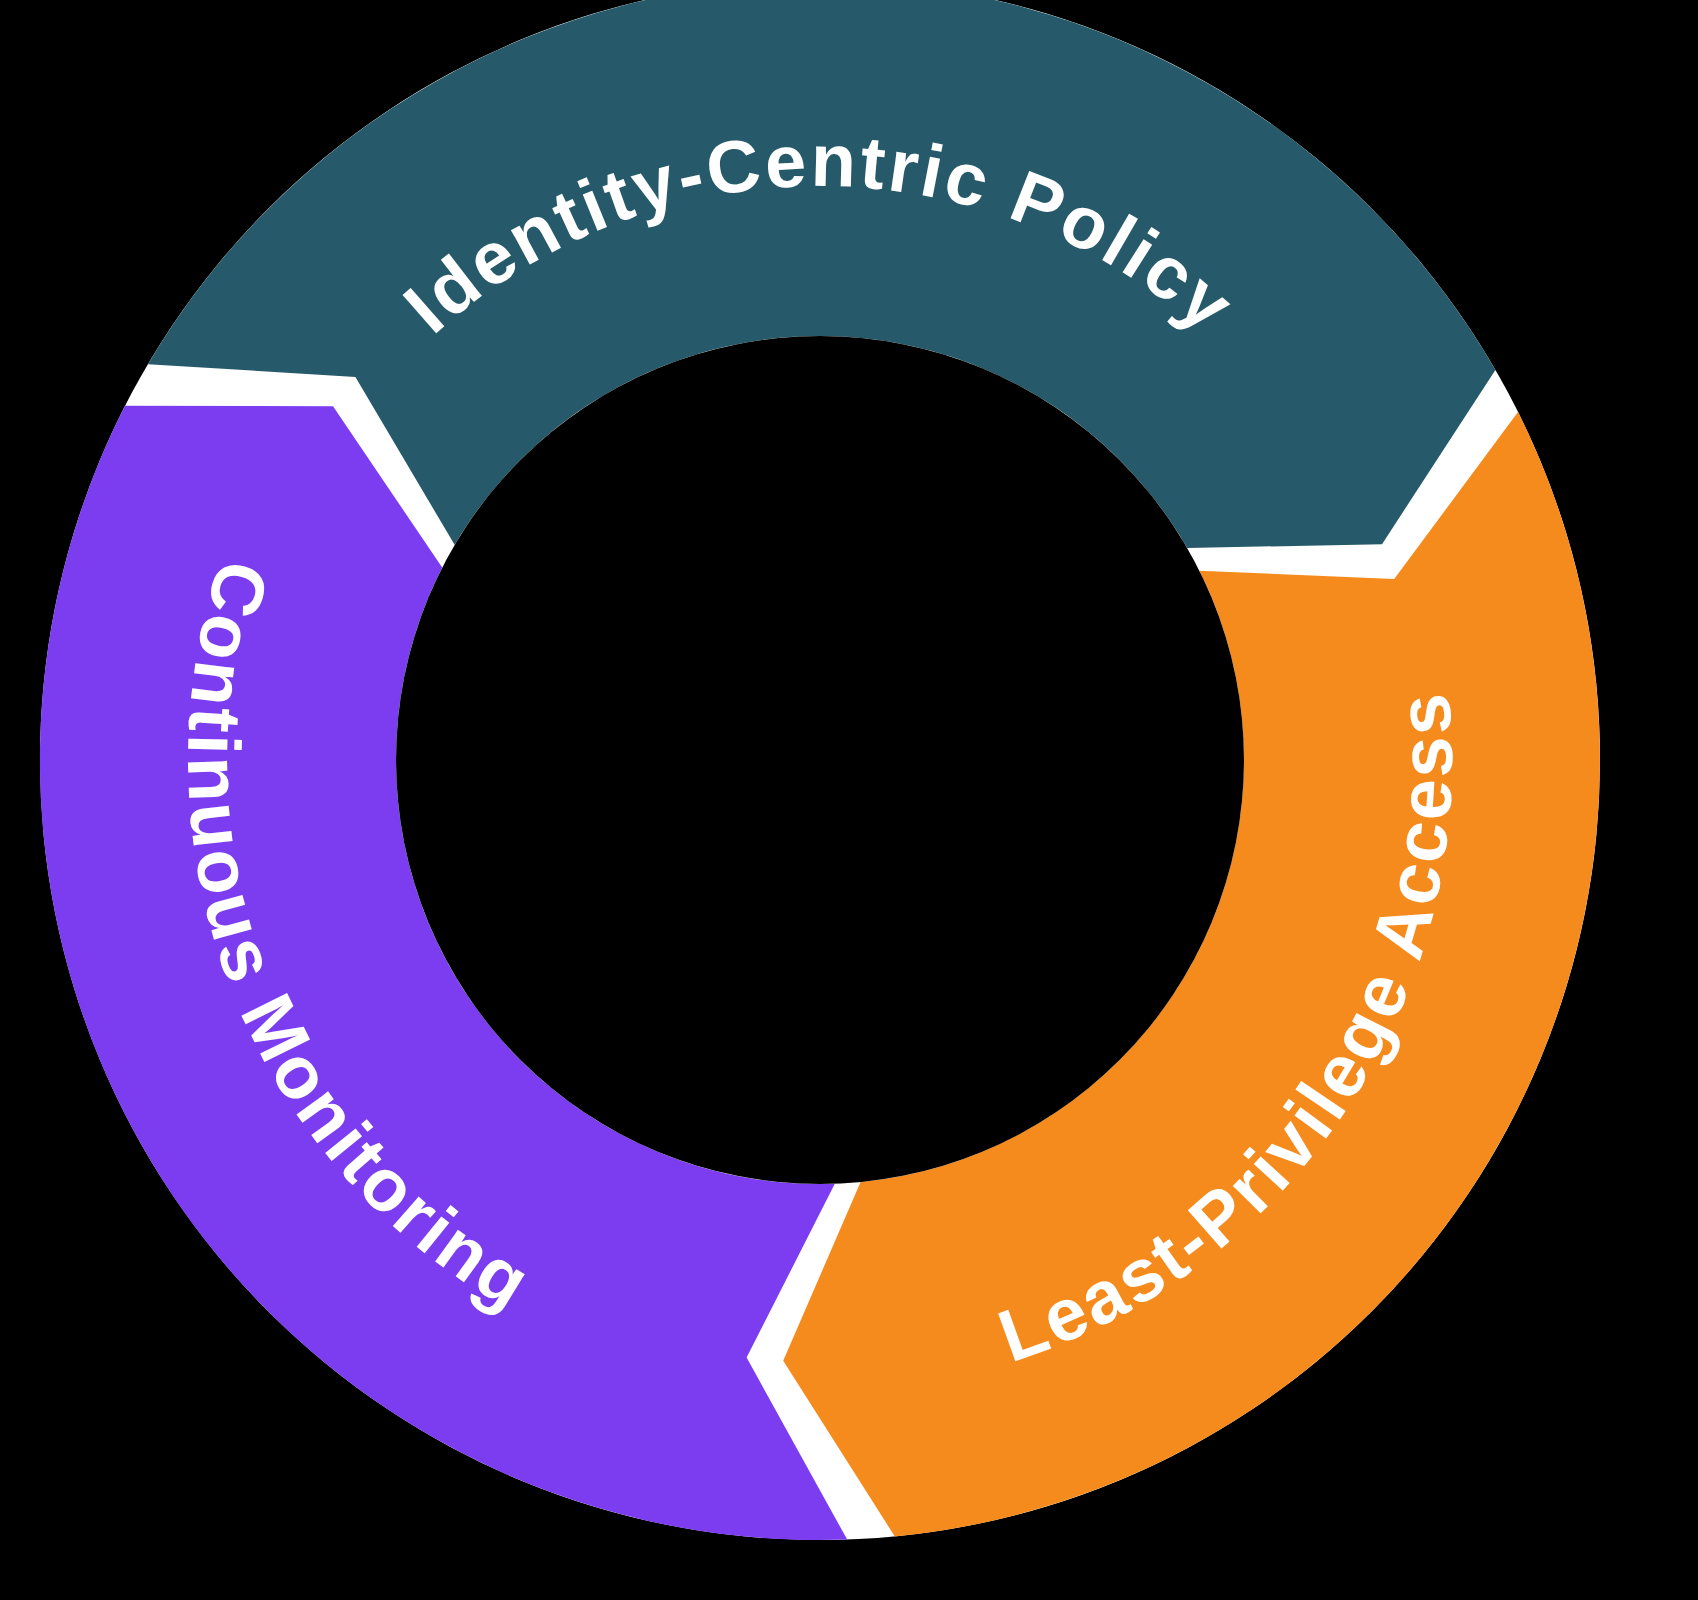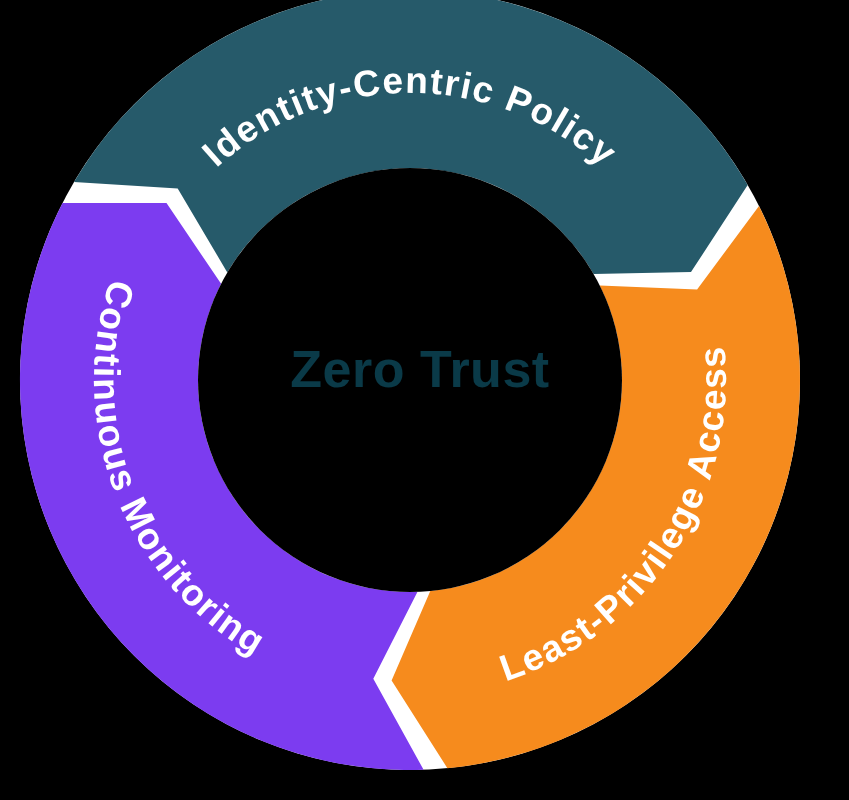--- a/index.html
+++ b/index.html
@@ -60,16 +60,15 @@
     </text>
     <text class="arc-label" fill="#ffffff">
       <textPath href="#tp-orange" startOffset="50%" text-anchor="middle">Least-Privilege Access</textPath>
     </text>
     <text class="arc-label" fill="#ffffff">
       <textPath href="#tp-purple" startOffset="50%" text-anchor="middle">Continuous Monitoring</textPath>
     </text>
   </svg>
 
   <div class="center-text" style="color: rgb(10, 58, 72);">
-    <div>Zero Trust</div>
   </div>
 
 </div>
 
 </body></html>

